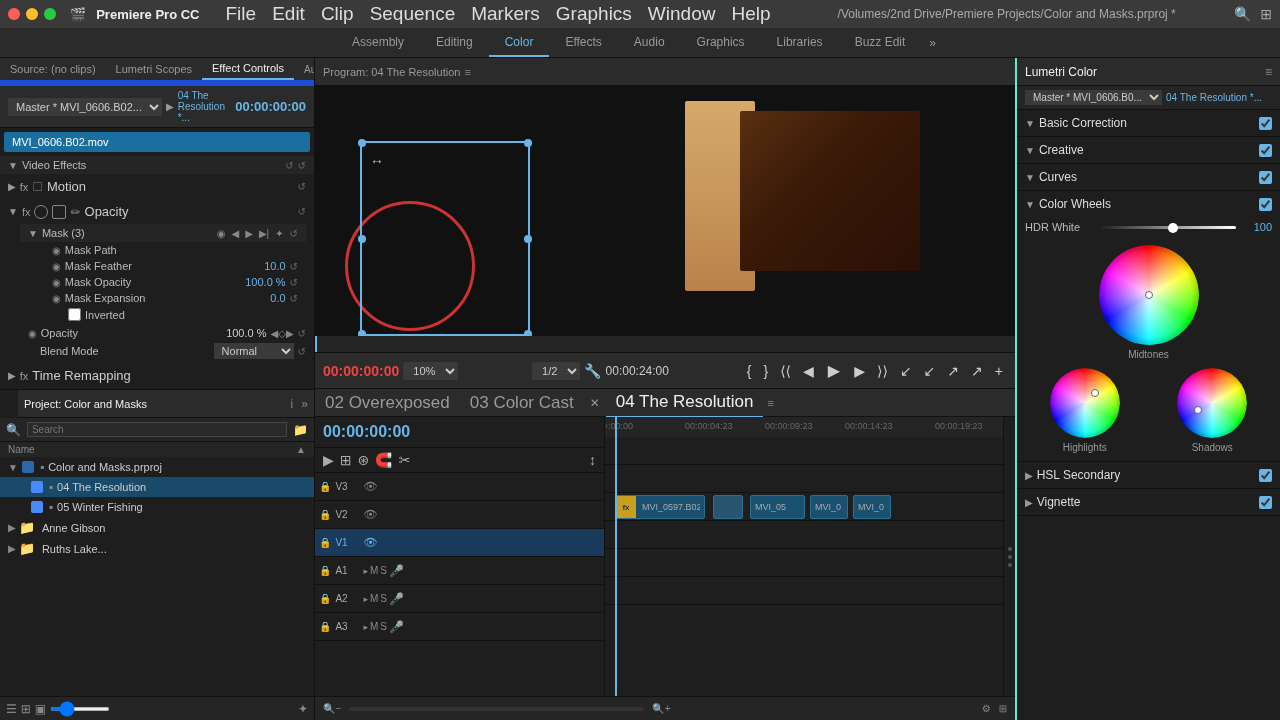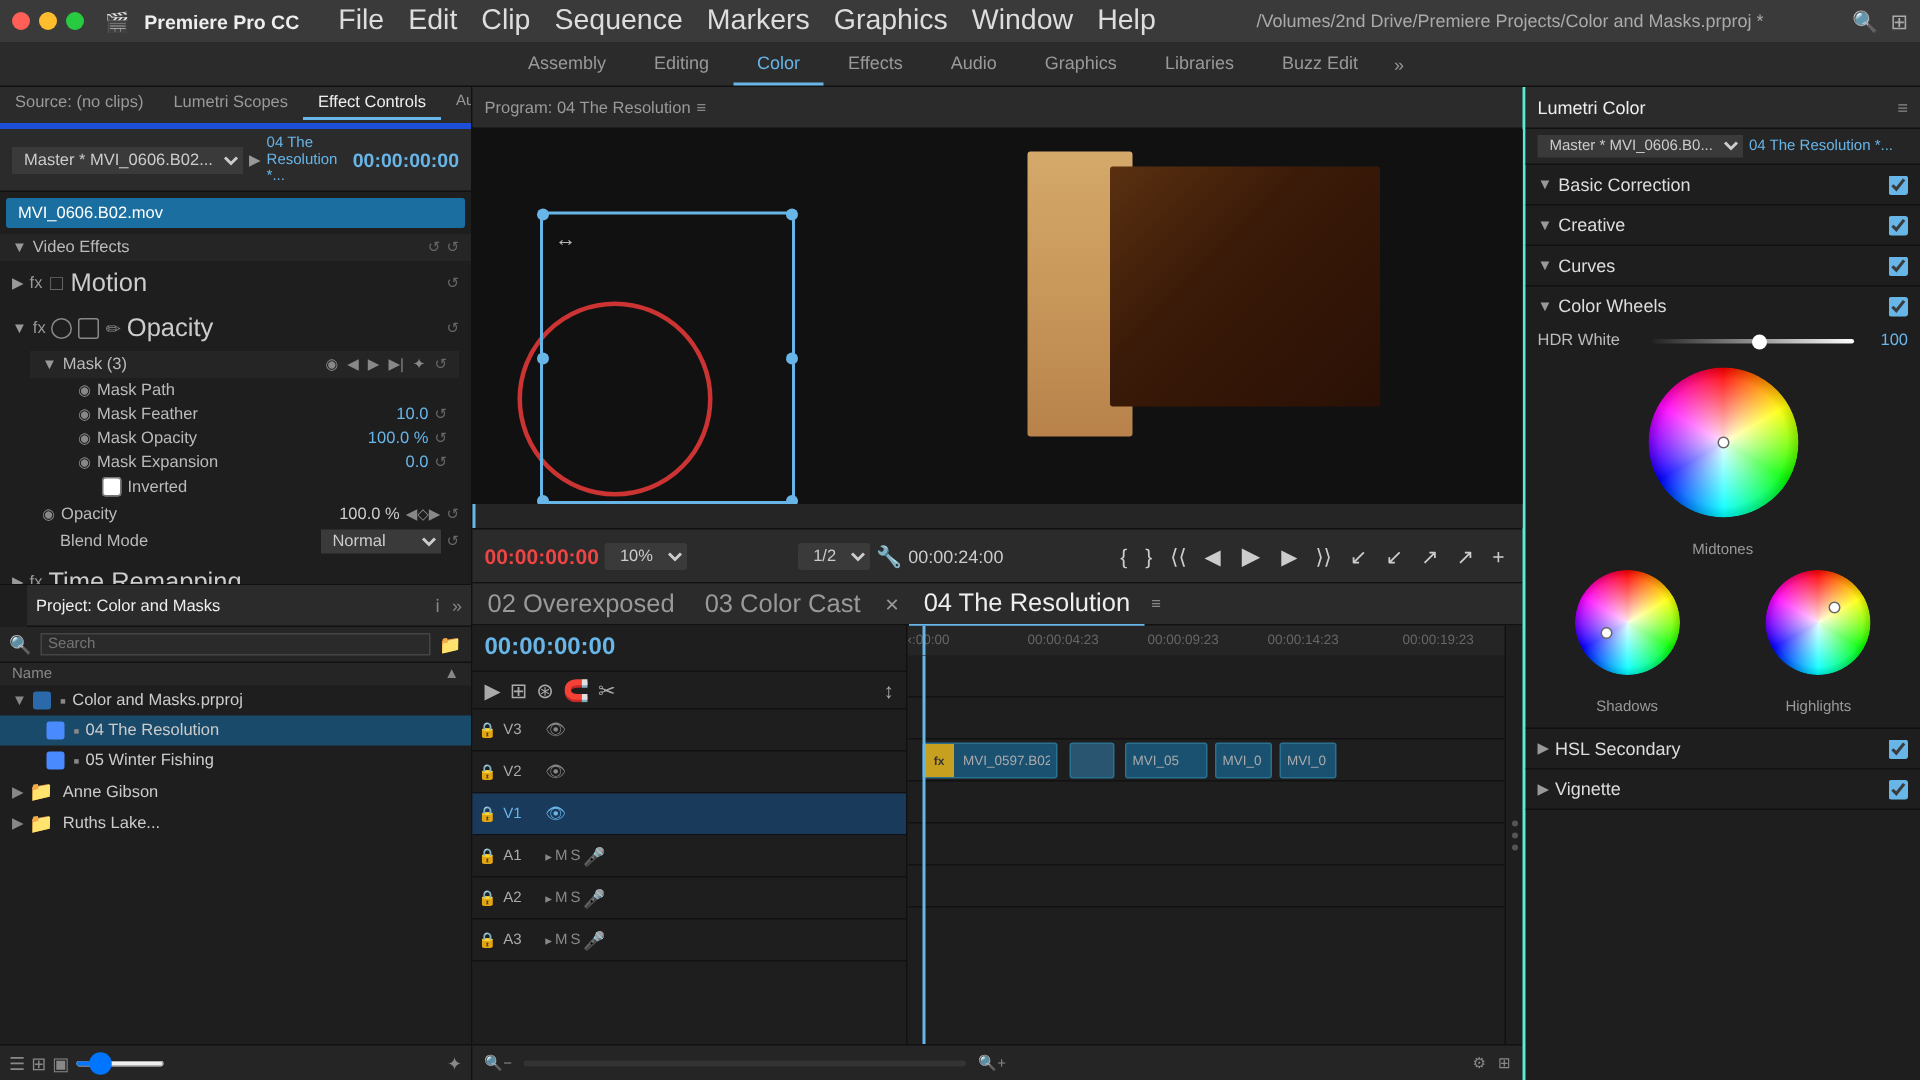--- a/index.html
+++ b/index.html
@@ -26,36 +26,36 @@
     .tab.active { color: #68b5e8; border-bottom: 2px solid #68b5e8; }
     .tab-more { color: #999; padding: 6px 8px; cursor: pointer; }
 
     
     .main { display: flex; height: calc(720px - 28px - 30px); }
 
     
     .left-panel { width: 315px; display: flex; flex-direction: column; background: #1e1e1e; border-right: 1px solid #111; }
 
     
-    .panel-header { height: 28px; background: #2b2b2b; display: flex; align-items: flex-start; border-bottom: 4px solid #1d4ed8; overflow: hidden; }
+    .panel-header { height: 28px; background: #2b2b2b; display: flex; align-items: center; border-bottom: 6px solid #1d4ed8; overflow: hidden; }
     .panel-tab { padding: 4px 10px; font-size: 11px; color: #999; cursor: pointer; white-space: nowrap; }
     .panel-tab.active { color: #eee; border-bottom: 2px solid #68b5e8; }
 
     
     .effect-controls { flex: 1; overflow-y: auto; background: #1e1e1e; }
     .ec-top { background: #2b2b2b; padding: 4px 8px; display: flex; align-items: center; gap: 4px; font-size: 11px; border-bottom: 1px solid #111; }
     .ec-select { background: #3a3a3a; border: none; color: #ccc; font-size: 11px; padding: 2px 4px; }
     .ec-timecode { color: #68b5e8; font-size: 13px; font-weight: bold; }
     .clip-bar { background: #1a6fa0; padding: 4px 8px; font-size: 11px; color: #fff; margin: 4px; border-radius: 2px; }
 
     
     .effect-section { padding: 2px 0; }
     .effect-header { display: flex; align-items: center; padding: 3px 8px; cursor: pointer; }
     .fx-triangle { margin-right: 4px; color: #999; font-size: 10px; }
-    .fx-label { font-size: 17px; color: #ccc; }
+    .fx-label { font-size: 13px; color: #ccc; }
     .fx-spacer { flex: 1; }
     .fx-reset { color: #666; font-size: 10px; cursor: pointer; }
     .param-row { display: flex; align-items: center; padding: 2px 8px 2px 28px; }
     .param-icon { color: #888; margin-right: 4px; font-size: 10px; }
     .param-label { font-size: 11px; color: #bbb; flex: 1; }
     .mask-header { display: flex; align-items: center; padding: 3px 8px; background: #252525; }
     .mask-label { font-size: 11px; color: #bbb; flex: 1; }
     .mask-nav { display: flex; gap: 2px; }
     .mask-nav-btn { color: #888; font-size: 10px; cursor: pointer; padding: 0 2px; }
     .mask-param { display: flex; align-items: center; padding: 2px 8px 2px 32px; }
@@ -124,21 +124,21 @@
 
     
     .lum-section { border-bottom: 1px solid #111; }
     .lum-section-header { display: flex; align-items: center; padding: 6px 8px; cursor: pointer; }
     .lum-section-title { font-size: 12px; color: #ddd; flex: 1; }
     .lum-section-check { accent-color: #68b5e8; }
 
     
     .color-wheels-container { padding: 8px; }
     .color-wheel-row { display: flex; gap: 8px; justify-content: space-around; margin-top: 8px; }
-    .color-wheel-item { display: flex; flex-direction: column; align-items: center; gap: 16px; }
+    .color-wheel-item { display: flex; flex-direction: column; align-items: center; gap: 4px; }
     .color-wheel { width: 70px; height: 70px; border-radius: 50%; position: relative; overflow: hidden; cursor: pointer; }
     .color-wheel-inner { width: 100%; height: 100%; border-radius: 50%; background: conic-gradient(red, yellow, lime, cyan, blue, magenta, red); }
     .color-wheel-overlay { position: absolute; top: 0; left: 0; width: 100%; height: 100%; border-radius: 50%; background: radial-gradient(circle, rgba(255,255,255,0.9) 0%, rgba(255,255,255,0) 70%); }
     .color-wheel-dark { position: absolute; top: 0; left: 0; width: 100%; height: 100%; border-radius: 50%; background: radial-gradient(circle at center, transparent 0%, transparent 60%, rgba(0,0,0,0.5) 100%); }
     .color-wheel-label { font-size: 10px; color: #999; }
     .color-wheel-handle { position: absolute; width: 8px; height: 8px; background: white; border: 1px solid #666; border-radius: 50%; top: 50%; left: 50%; transform: translate(-50%, -50%); cursor: pointer; }
 
     
     .color-wheel-large { width: 100px; height: 100px; }
 
@@ -694,33 +694,33 @@
             <span class="color-wheel-label">Midtones</span>
           </div>
         </div>
 
         <div class="color-wheel-row">
           <div class="color-wheel-item">
             <div class="color-wheel">
               <div class="color-wheel-inner"></div>
               <div class="color-wheel-overlay"></div>
               <div class="color-wheel-dark"></div>
-              <div class="color-wheel-handle" style="left:30%;top:60%;"></div>
-            </div>
-            <span class="color-wheel-label">Shadows</span>
+              <div class="color-wheel-handle" style="left:65%;top:35%;"></div>
+            </div>
+            <span class="color-wheel-label">Highlights</span>
           </div>
 
           <div class="color-wheel-item">
             <div class="color-wheel">
               <div class="color-wheel-inner"></div>
               <div class="color-wheel-overlay"></div>
               <div class="color-wheel-dark"></div>
-              <div class="color-wheel-handle" style="left:65%;top:35%;"></div>
-            </div>
-            <span class="color-wheel-label">Highlights</span>
+              <div class="color-wheel-handle" style="left:30%;top:60%;"></div>
+            </div>
+            <span class="color-wheel-label">Shadows</span>
           </div>
         </div>
       </div>
     </div>
 
     <div class="lum-section">
       <div class="lum-section-header">
         <span style="font-size:10px;color:#999;margin-right:4px;">▶</span>
         <span class="lum-section-title">HSL Secondary</span>
         <input type="checkbox" class="lum-section-check" checked="" style="">

